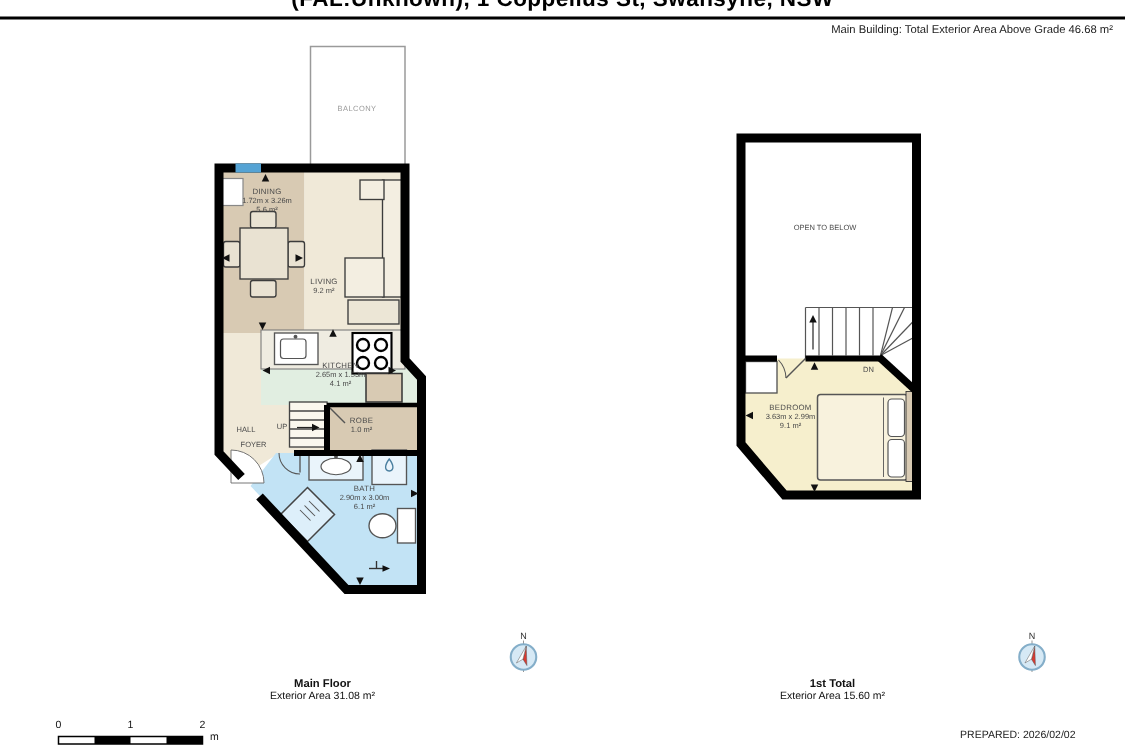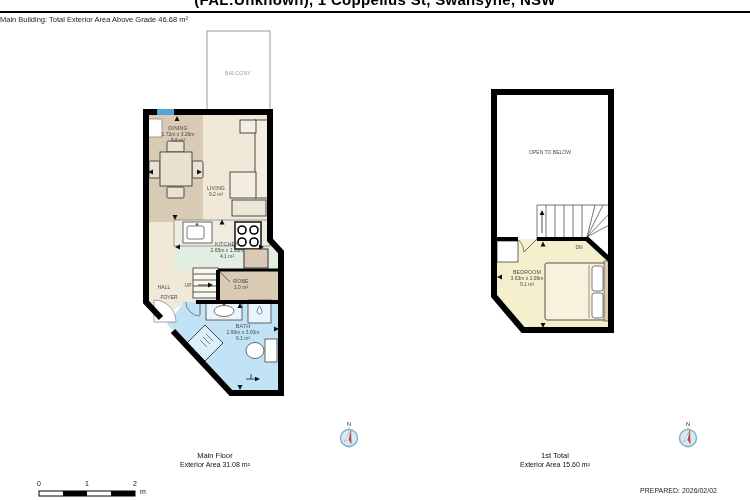--- a/index.html
+++ b/index.html
@@ -5,33 +5,33 @@
   html,body{margin:0;padding:0;background:#fff;}
   #canvas{position:relative;width:750px;height:500px;background:#ffffff;overflow:hidden;
           font-family:"Liberation Sans",sans-serif;}
   #plan-svg{position:absolute;left:0;top:0;}
   svg text{font-family:"Liberation Sans",sans-serif;}
 
   .title-clip{position:absolute;left:0;top:0;width:750px;height:10px;overflow:hidden;}
   .title{position:absolute;top:-9px;left:0;width:750px;text-align:center;
          font-weight:bold;font-size:15px;color:#000;letter-spacing:.3px;}
   .divider{position:absolute;left:0;top:11px;width:750px;height:2px;background:#000;}
-  .subtitle{position:absolute;left:0;top:15px;width:742px;text-align:left;
+  .subtitle{position:absolute;left:0;top:15px;width:742px;text-align:right;
             font-size:7.5px;color:#222;}
 
   .room-label{position:absolute;transform:translateX(-50%);text-align:center;
               color:#4a4a4a;font-size:5px;line-height:1.15;white-space:nowrap;}
   .rl-name{font-size:5.2px;letter-spacing:.2px;}
   .balcony-label{position:absolute;transform:translateX(-50%);color:#9a9a9a;
                  font-size:5px;letter-spacing:.3px;}
   .tiny-label{position:absolute;transform:translateX(-50%);color:#4a4a4a;
               font-size:5px;white-space:nowrap;}
 
   .floor-caption{position:absolute;transform:translateX(-50%);text-align:center;color:#111;}
-  .fc-name{font-weight:normal;font-size:7.5px;}
+  .fc-name{font-weight:bold;font-size:7.5px;}
   .fc-area{font-size:7px;margin-top:1px;}
 
   .scale-tick{position:absolute;transform:translateX(-50%);font-size:7px;color:#111;top:480px;}
   .scale-unit{position:absolute;font-size:7px;color:#111;top:488px;left:140px;}
   .prepared{position:absolute;right:33px;top:487px;font-size:7px;color:#222;}
 </style>
 </head>
 <body>
 
 <div id="canvas">

